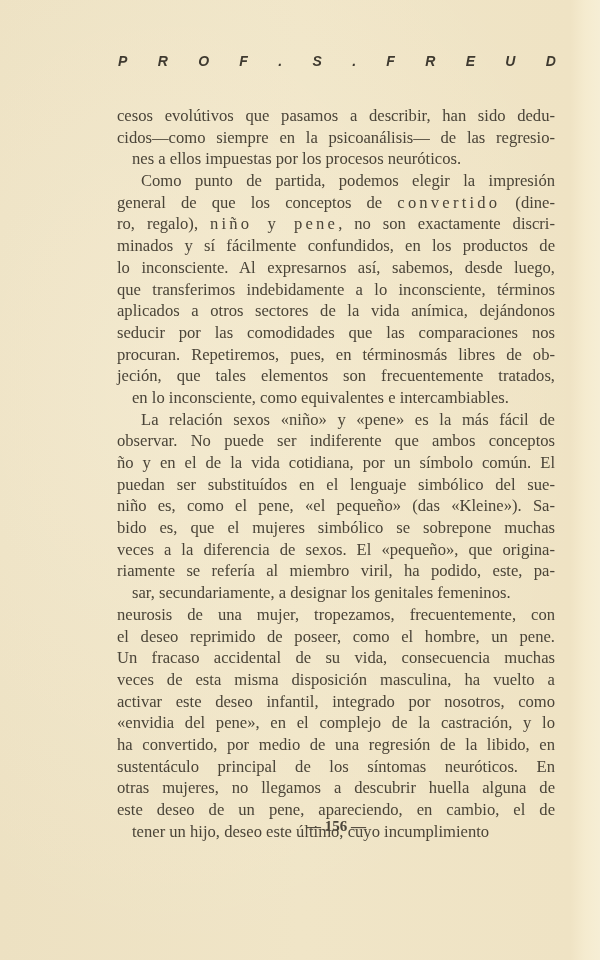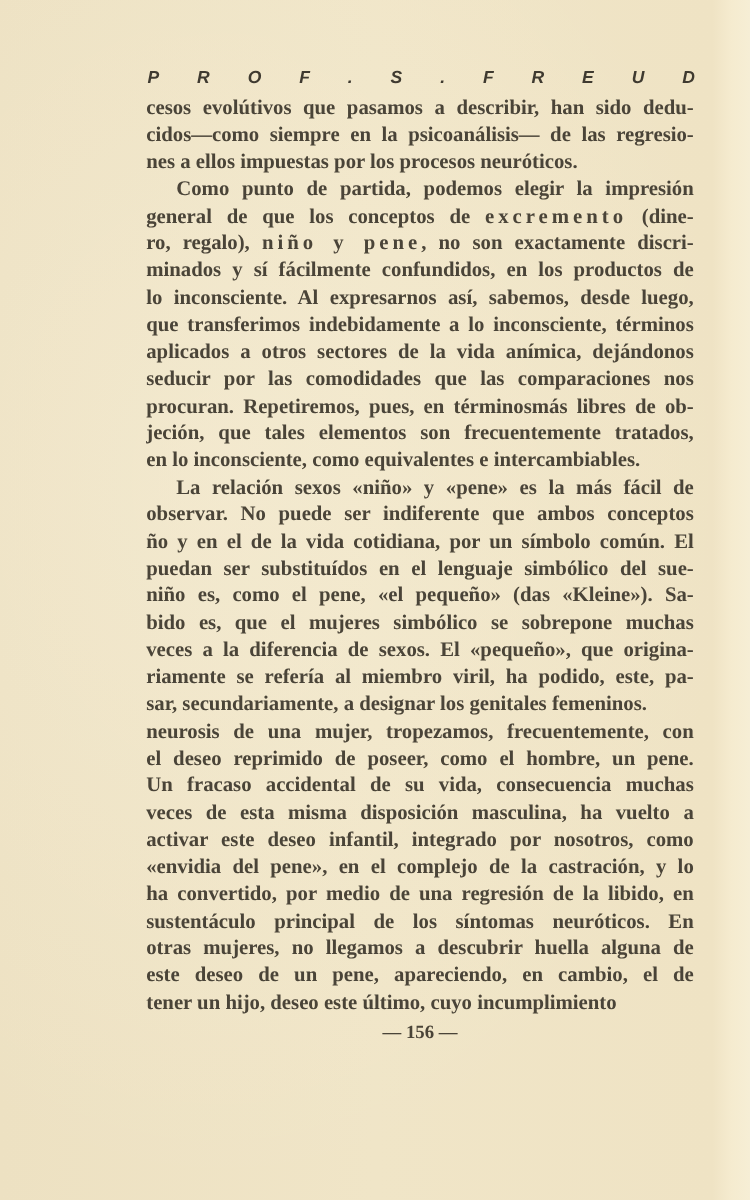--- a/index.html
+++ b/index.html
@@ -33,37 +33,37 @@
     font-family: "Liberation Sans", "DejaVu Sans", sans-serif;
     font-style: italic;
     font-weight: bold;
     font-size: 14px;
     color: #3f3a30;
     letter-spacing: 0;
   }
   .running-head span { display: inline-block; }
   .text-block {
     position: absolute;
-    top: 75px;
+    top: 105px;
     left: 117px;
     width: 438px;
-    font-weight: bold;
   }
   .line {
     display: block;
     height: 21.7px;
     line-height: 21.7px;
     font-size: 16.6px;
     white-space: nowrap;
     text-align: justify;
     text-align-last: justify;
     letter-spacing: 0;
   }
   .line.last {
     text-align-last: left;
+    margin-left: 15px;
   }
   .line.indent {
     padding-left: 24px;
   }
   .spaced {
     letter-spacing: 3.2px;
   }
   .folio {
     position: absolute;
     top: 818px;
@@ -94,21 +94,21 @@
       <span>D</span>
     </div>
   <div class="text-block" id="text-block">
       <div>
         <span class="line">cesos evolútivos que pasamos a describir, han sido dedu-</span>
         <span class="line">cidos—como siempre en la psicoanálisis— de las regresio-</span>
         <span class="line last">nes a ellos impuestas por los procesos neuróticos.</span>
       </div>
       <div>
         <span class="line indent">Como punto de partida, podemos elegir la impresión</span>
-        <span class="line">general de que los conceptos de <span class="spaced">excremento</span> (dine-</span>
+        <span class="line">general de que los conceptos de <span class="spaced">convertido</span> (dine-</span>
         <span class="line">ro, regalo), <span class="spaced">niño y pene</span>, no son exactamente discri-</span>
         <span class="line">minados y sí fácilmente confundidos, en los productos de</span>
         <span class="line">lo inconsciente. Al expresarnos así, sabemos, desde luego,</span>
         <span class="line">que transferimos indebidamente a lo inconsciente, términos</span>
         <span class="line">aplicados a otros sectores de la vida anímica, dejándonos</span>
         <span class="line">seducir por las comodidades que las comparaciones nos</span>
         <span class="line">procuran. Repetiremos, pues, en términosmás libres de ob-</span>
         <span class="line">jeción, que tales elementos son frecuentemente tratados,</span>
         <span class="line last">en lo inconsciente, como equivalentes e intercambiables.</span>
       </div>

